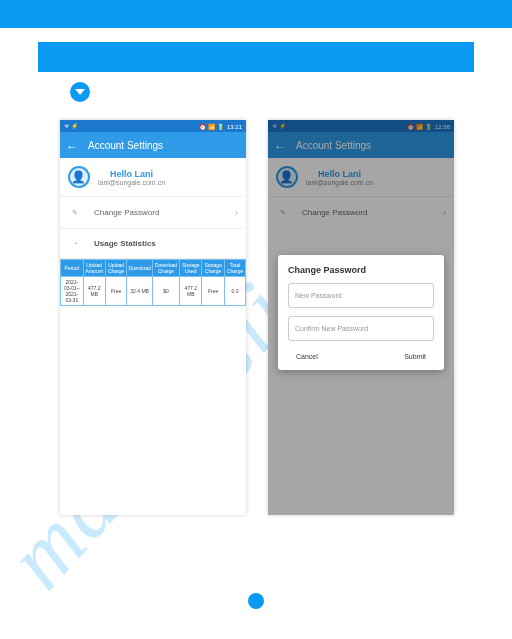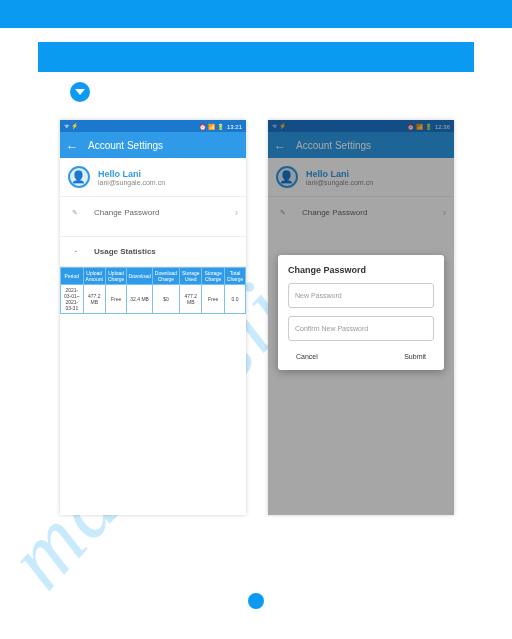--- a/index.html
+++ b/index.html
@@ -93,20 +93,21 @@
     display: flex;
     align-items: center;
     justify-content: center;
     font-size: 12px;
     color: #2f9be8;
   }
   .user-name {
     color: #2f9be8;
     font-size: 9px;
     font-weight: bold;
+    text-align: center;
   }
   .user-email {
     color: #888;
     font-size: 7px;
   }
   .list-row {
     display: flex;
     align-items: center;
     padding: 10px 8px;
     border-top: 1px solid #eee;
@@ -236,21 +237,21 @@
       <div>
         <div class="user-name">Hello Lani</div>
         <div class="user-email">lani@sungale.com.cn</div>
       </div>
     </div>
     <div class="list-row">
       <span class="list-icon">✎</span>
       <span class="list-label">Change Password</span>
       <span class="chevron">›</span>
     </div>
-    <div class="list-row" style="border-bottom:1px solid #eee;margin-top:8px;">
+    <div class="list-row" style="border-bottom:1px solid #eee;">
       <span class="list-icon">◔</span>
       <span class="stats-title">Usage Statistics</span>
     </div>
     <table class="stats-table">
       <tbody>
           <tr>
         <th>Period</th>
         <th>Upload Amount</th>
         <th>Upload Charge</th>
         <th>Download</th>

